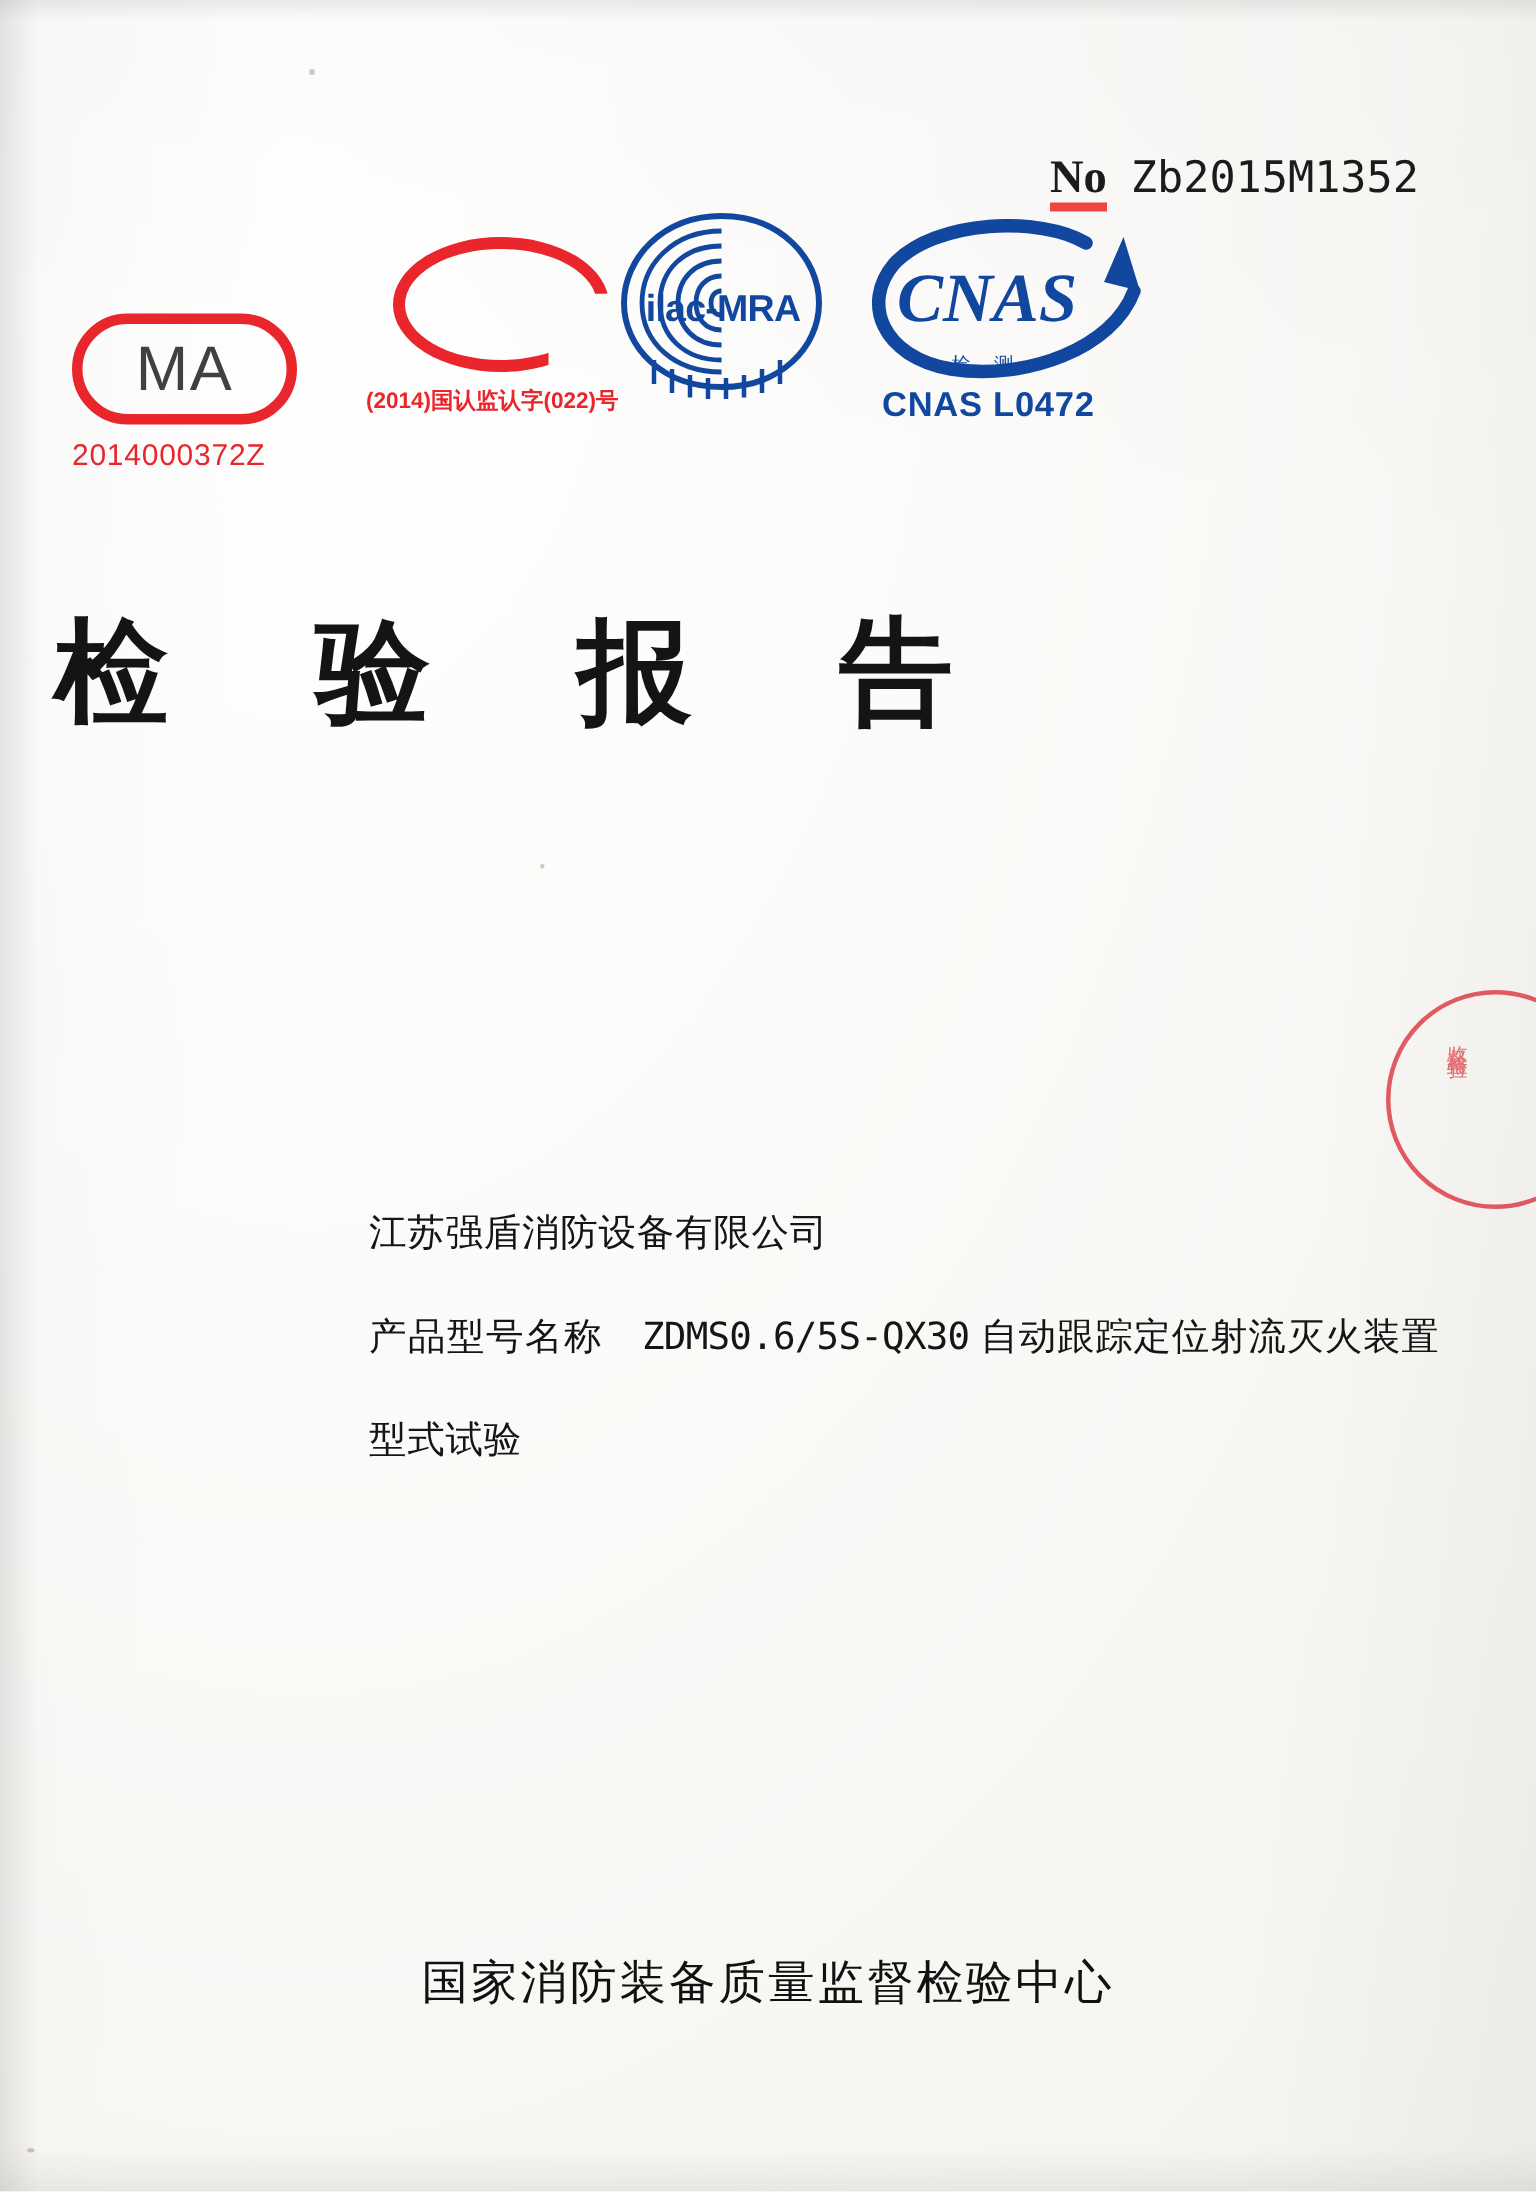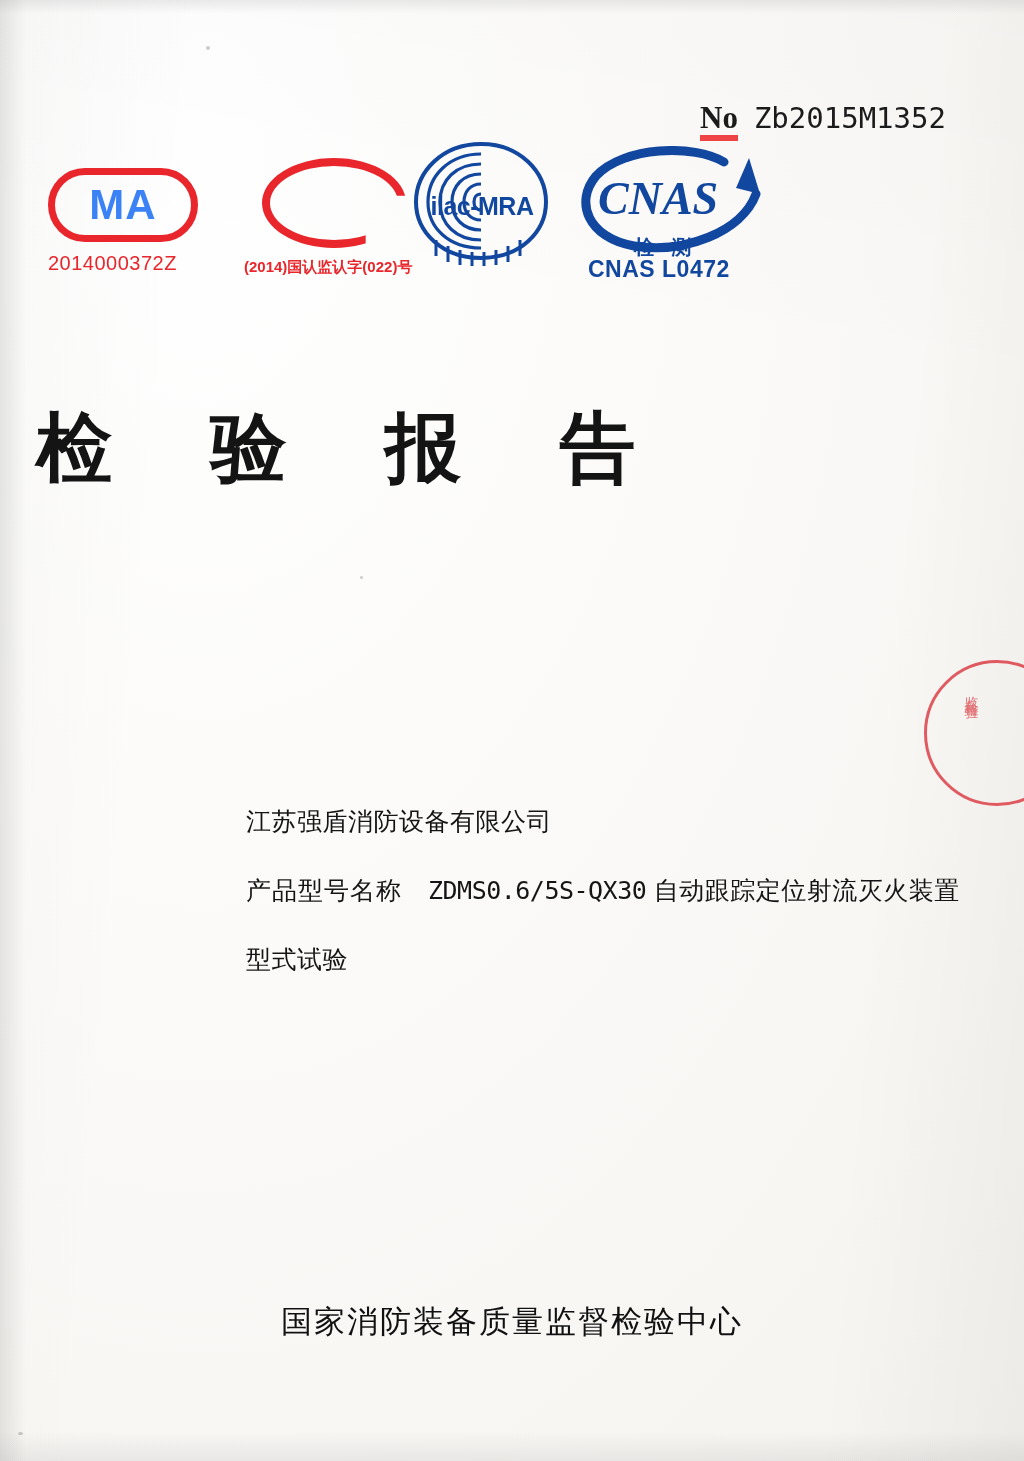--- a/index.html
+++ b/index.html
@@ -62,25 +62,26 @@
   
   .cma { left: 4px; top: 40px; width: 170px; }
   .cma-mark {
     width: 150px; height: 74px;
     border: 7px solid #e8262c;
     border-radius: 38px;
     box-sizing: border-box;
     display: flex;
     align-items: center;
     justify-content: center;
-    color: #3b82f6;
-    font-weight: bold;
+    color: #404040;
+    font-weight: normal;
     font-size: 42px;
     letter-spacing: 1px;
     font-family: "Liberation Sans", sans-serif;
+    margin-top: 41px;
   }
   .cma-code {
     margin-top: 10px;
     color: #e8262c;
     font-weight: normal;
     font-size: 20px;
     letter-spacing: 0.5px;
     white-space: nowrap;
   }
 
@@ -147,23 +148,23 @@
     font-size: 46px;
     font-weight: bold;
     font-style: italic;
     letter-spacing: 0px;
     font-family: "Liberation Serif", serif;
   }
   .cnas-sub {
     position: absolute;
     left: 60px; top: 88px;
     color: #12479f;
-    font-size: 20px;
+    font-size: 13px;
     letter-spacing: 6px;
-    font-weight: bold;
+    font-weight: normal;
   }
   .cnas-code {
     position: absolute;
     left: 14px; top: 110px;
     color: #12479f;
     font-size: 23px;
     font-weight: bold;
     letter-spacing: 0.5px;
   }
 

